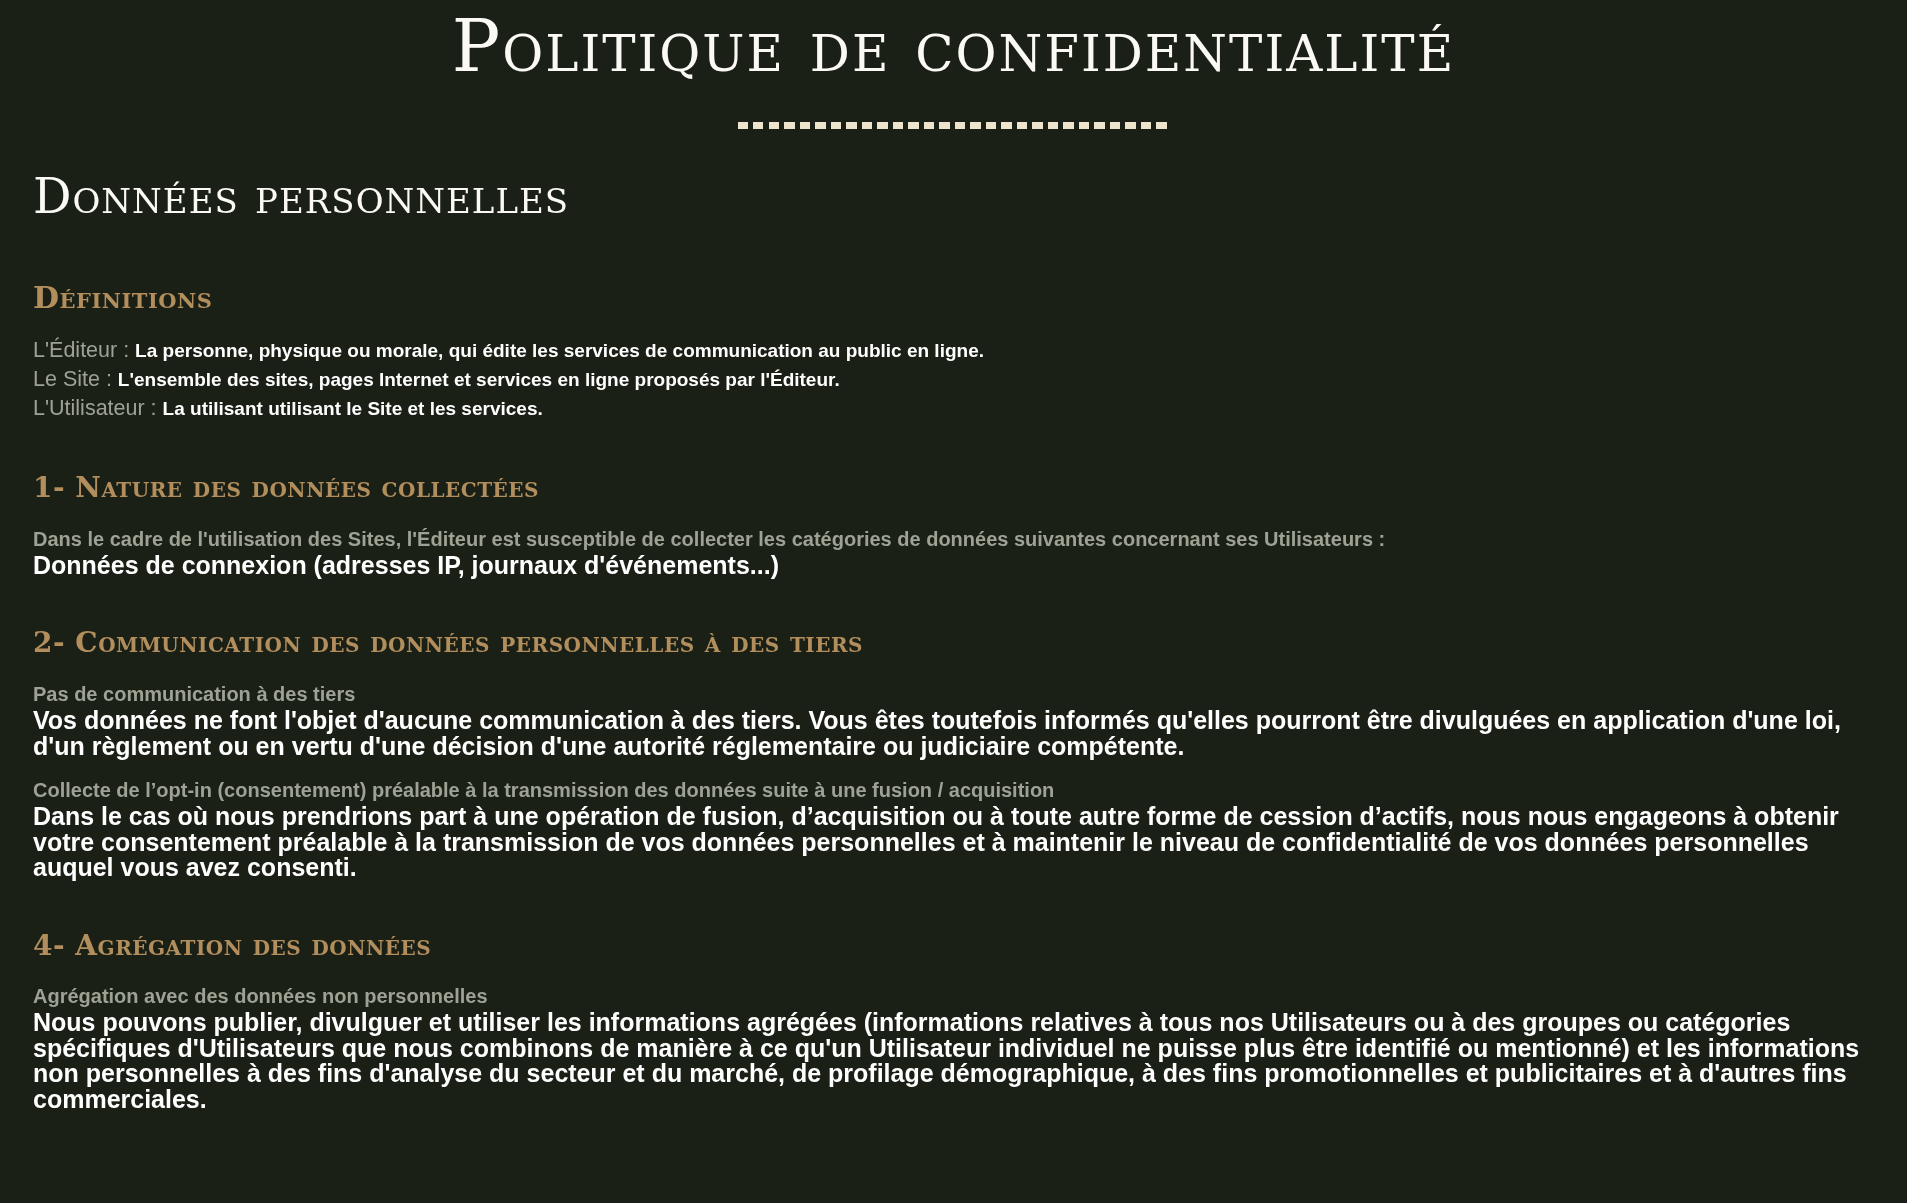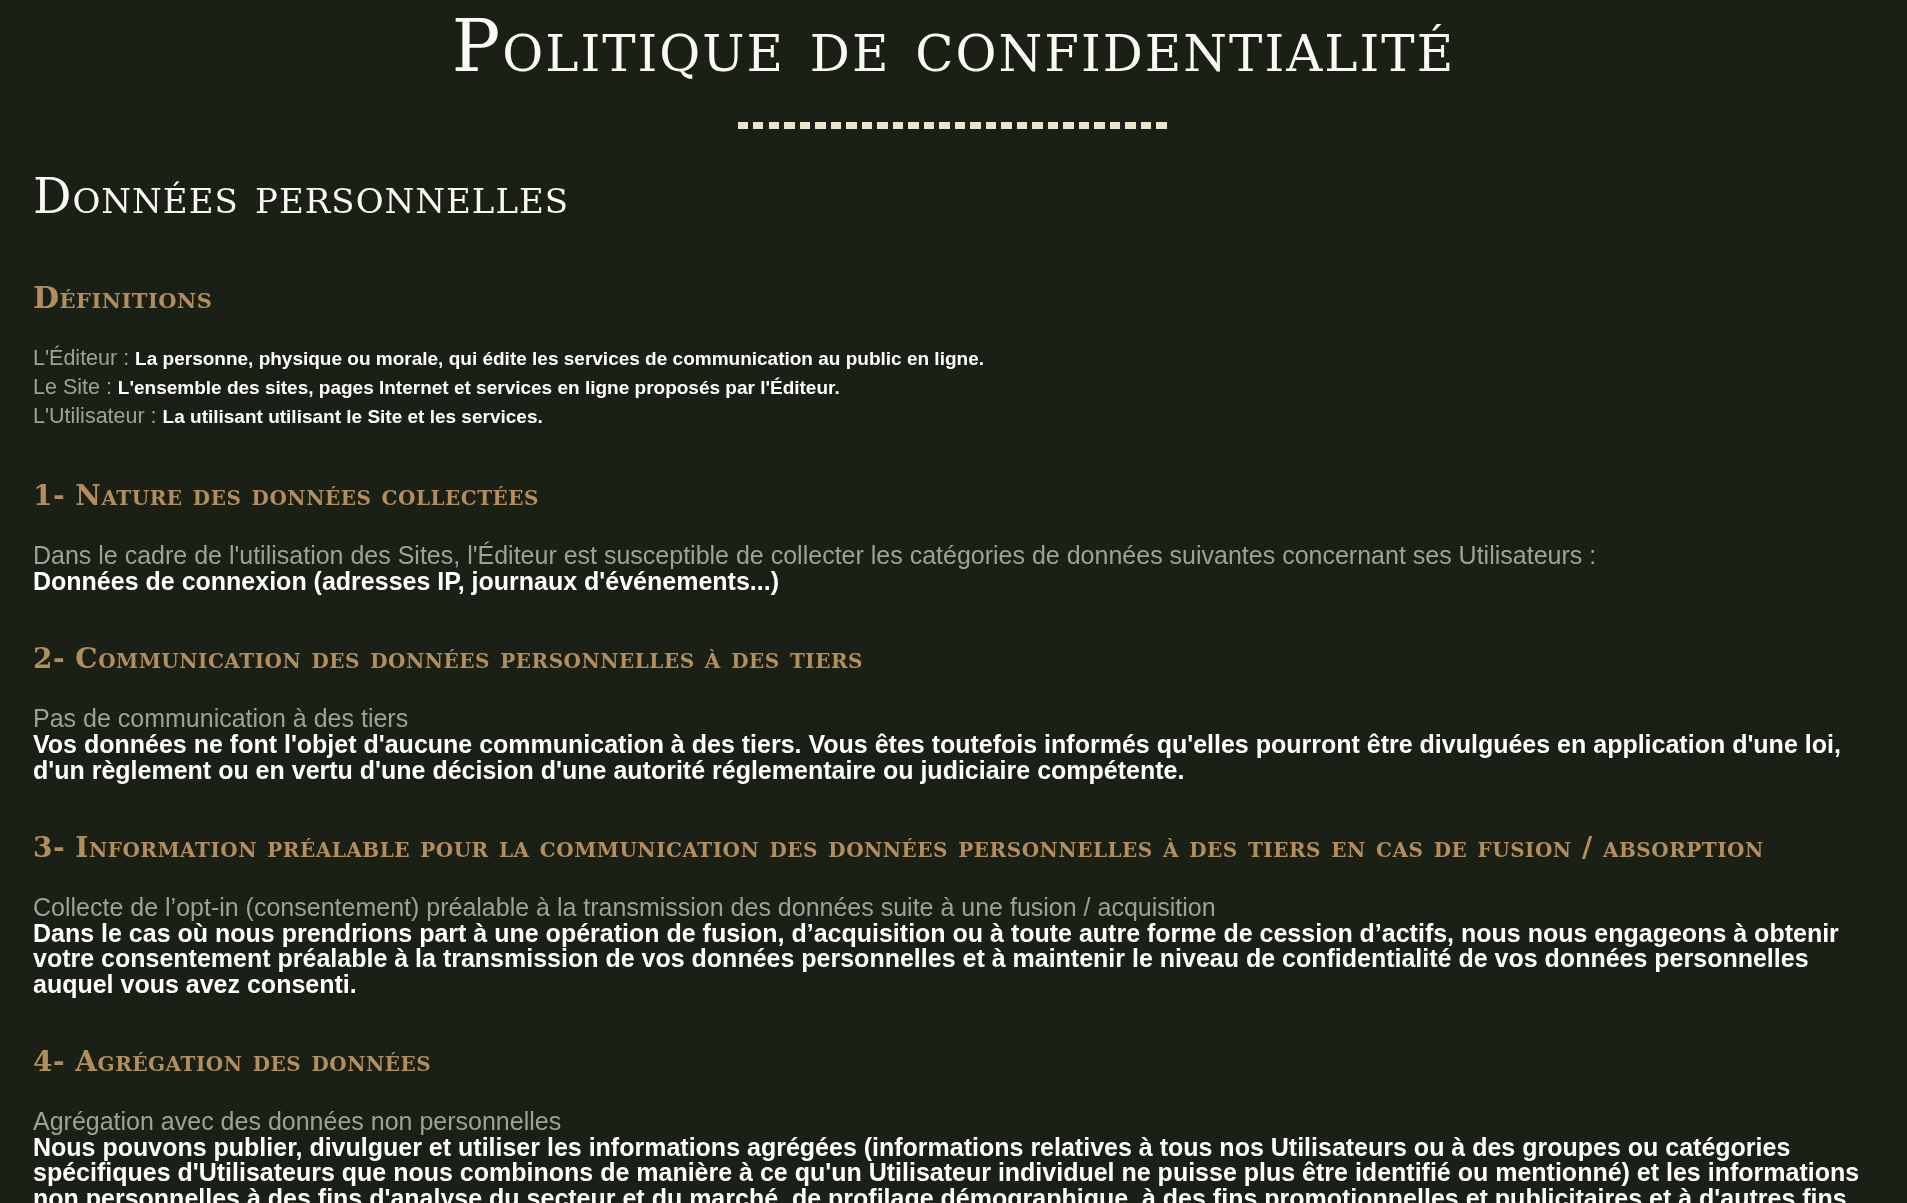--- a/index.html
+++ b/index.html
@@ -61,21 +61,21 @@
     font-family: "DejaVu Serif", "Liberation Serif", serif;
     font-variant: small-caps;
     font-weight: 600;
     font-size: 30px;
     line-height: 1.2;
     letter-spacing: 0.5px;
     color: #b28e5c;
   }
 
   .definitions-list {
-    margin-top: 28px;
+    margin-top: 20px;
   }
 
   .definition-item {
     font-size: 19px;
     line-height: 28px;
     color: #ffffff;
     font-weight: 700;
   }
 
   .definition-term {
@@ -89,24 +89,24 @@
     font-family: "DejaVu Serif", "Liberation Serif", serif;
     font-variant: small-caps;
     font-weight: 600;
     font-size: 28px;
     line-height: 1.38;
     letter-spacing: 0.5px;
     color: #b28e5c;
   }
 
   .section-subheading {
-    margin-top: 26px;
-    font-size: 25px;
+    margin-top: 18px;
+    font-size: 20px;
     line-height: 27px;
-    font-weight: 400;
+    font-weight: 700;
     color: #9da294;
   }
 
   .section-body {
     font-size: 25px;
     line-height: 25.5px;
     font-weight: 700;
     color: #ffffff;
   }
 </style>
@@ -137,21 +137,20 @@
     <p class="section-body">Données de connexion (adresses IP, journaux d'événements...)</p>
   </section>
 
   <section>
     <h3 class="section-heading">2- Communication des données personnelles à des tiers</h3>
     <p class="section-subheading">Pas de communication à des tiers</p>
     <p class="section-body">Vos données ne font l'objet d'aucune communication à des tiers. Vous êtes toutefois informés qu'elles pourront être divulguées en application d'une loi, d'un règlement ou en vertu d'une décision d'une autorité réglementaire ou judiciaire compétente.</p>
   </section>
 
   <section>
-    <h3 class="section-heading">3- Information préalable pour la communication des données personnelles à des tiers en cas de fusion / absorption</h3>
     <p class="section-subheading">Collecte de l’opt-in (consentement) préalable à la transmission des données suite à une fusion / acquisition</p>
     <p class="section-body">Dans le cas où nous prendrions part à une opération de fusion, d’acquisition ou à toute autre forme de cession d’actifs, nous nous engageons à obtenir votre consentement préalable à la transmission de vos données personnelles et à maintenir le niveau de confidentialité de vos données personnelles auquel vous avez consenti.</p>
   </section>
 
   <section>
     <h3 class="section-heading">4- Agrégation des données</h3>
     <p class="section-subheading">Agrégation avec des données non personnelles</p>
     <p class="section-body">Nous pouvons publier, divulguer et utiliser les informations agrégées (informations relatives à tous nos Utilisateurs ou à des groupes ou catégories spécifiques d'Utilisateurs que nous combinons de manière à ce qu'un Utilisateur individuel ne puisse plus être identifié ou mentionné) et les informations non personnelles à des fins d'analyse du secteur et du marché, de profilage démographique, à des fins promotionnelles et publicitaires et à d'autres fins commerciales.</p>
   </section>
 

